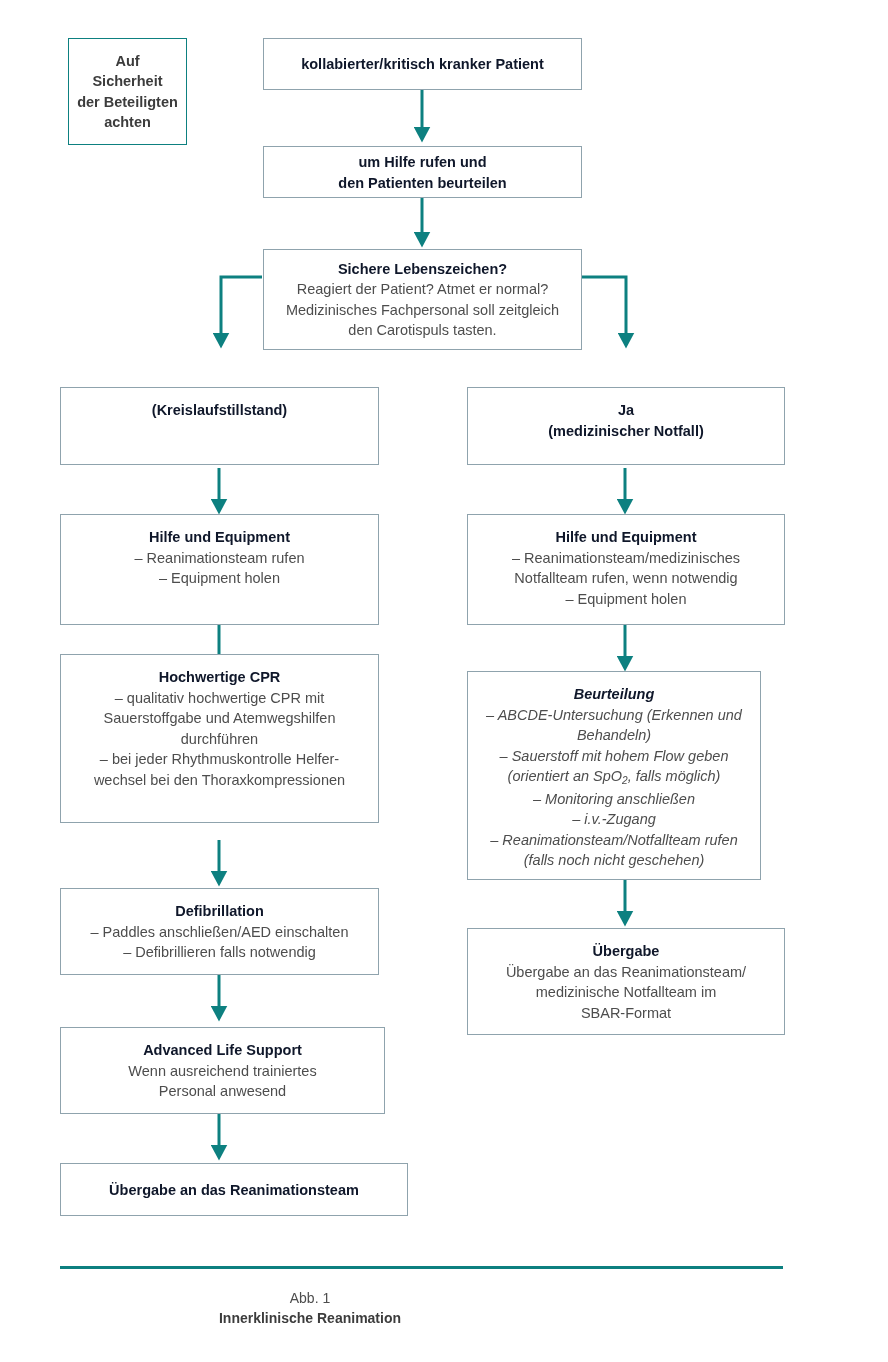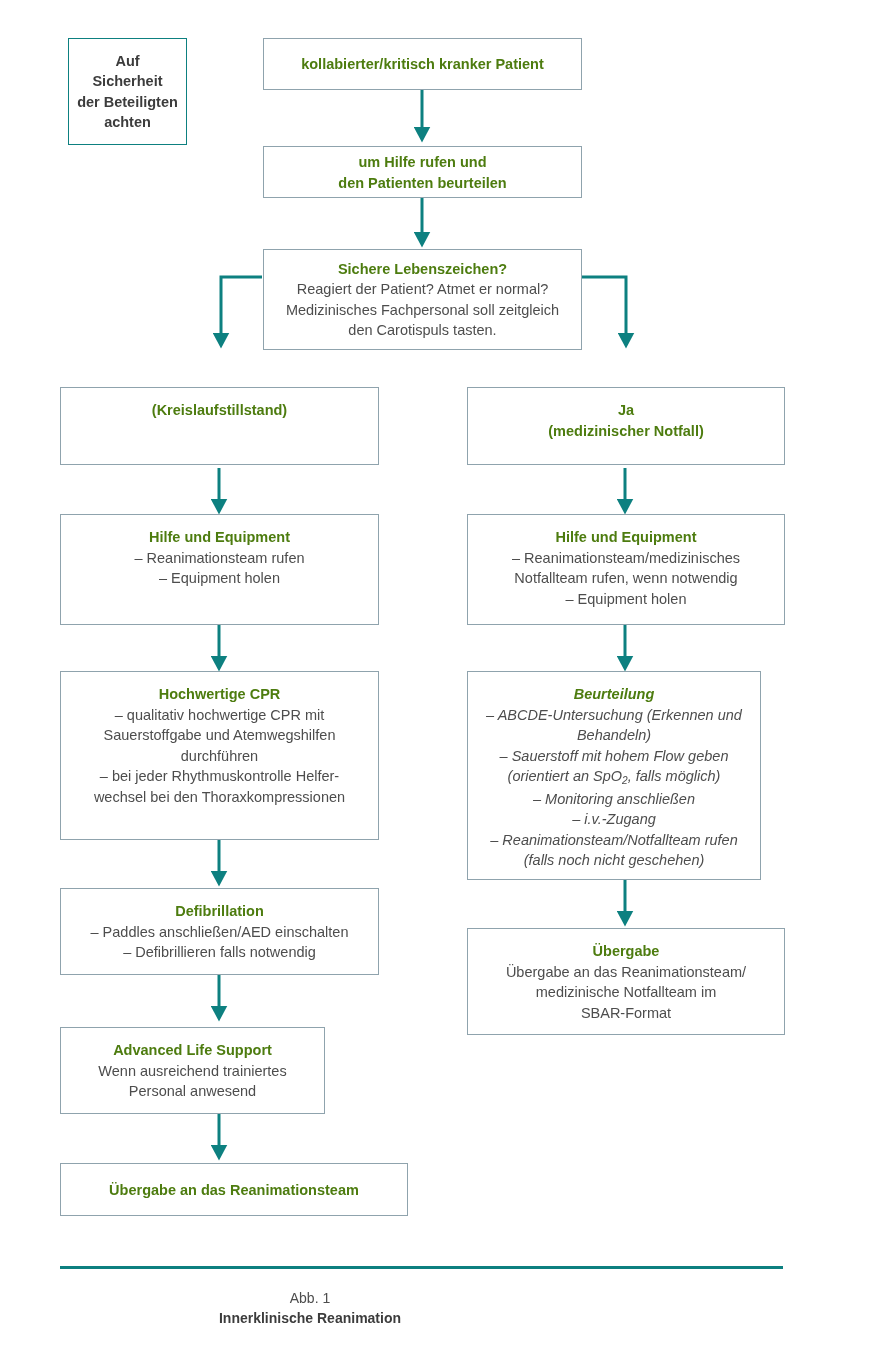--- a/index.html
+++ b/index.html
@@ -37,21 +37,21 @@
     left: 8px;
     right: 8px;
   }
   .box.topalign .inner { top: 12px; }
   .box.midalign .inner {
     top: 50%;
     transform: translateY(-50%);
   }
   .box-title {
     font-weight: bold;
-    color: #4d7c0f;
+    color: #0f172a;
     display: block;
   }
   .box-line { display: block; }
   .safety-box {
     border: 1px solid #0d8080;
     font-weight: bold;
     color: #3c3c3c;
   }
   
   svg.wires {
@@ -154,40 +154,40 @@
   </div>
 
   <div class="box topalign" style="left:60px; top:514px; width:319px; height:111px;">
     <div class="inner">
       <span class="box-title">Hilfe und Equipment</span>
       <span class="box-line">– Reanimationsteam rufen</span>
       <span class="box-line">– Equipment holen</span>
     </div>
   </div>
 
-  <div class="box topalign" style="left:60px; top:671px; width:319px; height:169px;">
+  <div class="box topalign" style="left:60px; top:654px; width:319px; height:169px;">
     <div class="inner">
       <span class="box-title">Hochwertige CPR</span>
       <span class="box-line">– qualitativ hochwertige CPR mit</span>
       <span class="box-line">Sauerstoffgabe und Atemwegshilfen</span>
       <span class="box-line">durchführen</span>
       <span class="box-line">– bei jeder Rhythmuskontrolle Helfer-</span>
       <span class="box-line">wechsel bei den Thoraxkompressionen</span>
     </div>
   </div>
 
   <div class="box topalign" style="left:60px; top:888px; width:319px; height:87px;">
     <div class="inner">
       <span class="box-title">Defibrillation</span>
       <span class="box-line">– Paddles anschließen/AED einschalten</span>
       <span class="box-line">– Defibrillieren falls notwendig</span>
     </div>
   </div>
 
-  <div class="box topalign" style="left:60px; top:1027px; width:265px; height:87px;">
+  <div class="box topalign" style="left:60px; top:1027px; width:325px; height:87px;">
     <div class="inner">
       <span class="box-title">Advanced Life Support</span>
       <span class="box-line">Wenn ausreichend trainiertes</span>
       <span class="box-line">Personal anwesend</span>
     </div>
   </div>
 
   <div class="box midalign" style="left:60px; top:1163px; width:348px; height:53px;text-decoration:underline;">
     <div class="inner">
       <span class="box-title">Übergabe an das Reanimationsteam</span>

